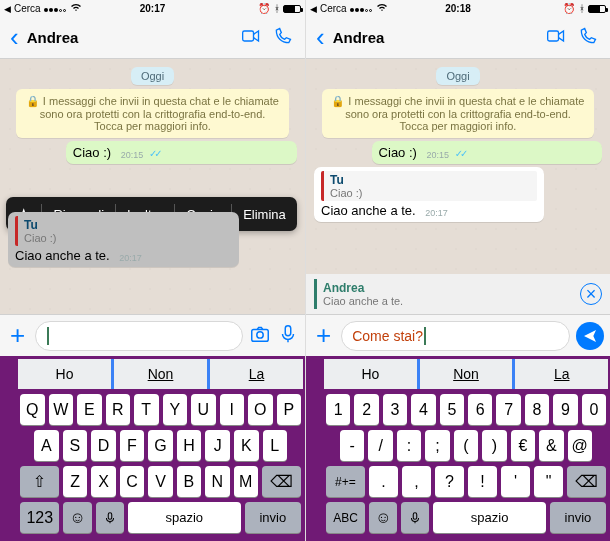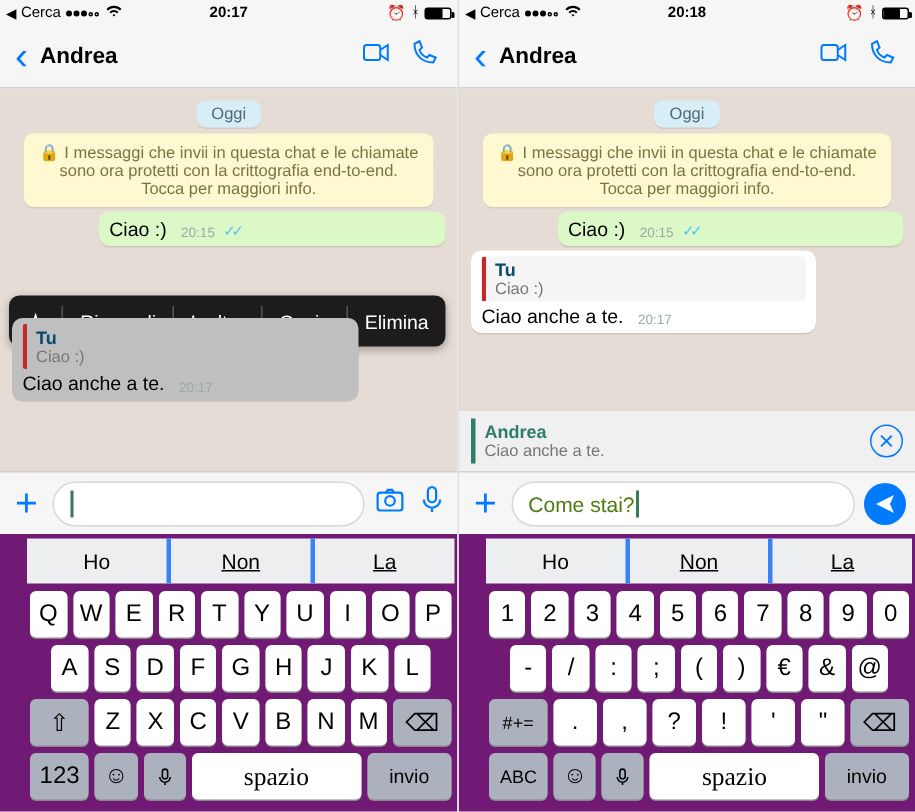--- a/index.html
+++ b/index.html
@@ -48,36 +48,36 @@
   .unread-bar { background:rgba(255,255,255,0.7); text-align:center; font-size:11px; color:#666; padding:4px 0; margin:4px -8px; }
   
   .reply-preview { background:#f0f0f0; padding:5px 8px; display:flex; align-items:center; }
   .reply-preview .box { flex:1; border-left:3px solid #2e7d6b; padding:2px 6px;}
   .reply-preview .who { color:#2e7d6b; font-size:12px; font-weight:600;}
   .reply-preview .what { color:#777; font-size:11px;}
   .reply-preview .close { color:#007aff; font-size:18px; width:22px; height:22px; border:1.5px solid #007aff; border-radius:50%; display:flex; align-items:center; justify-content:center;}
   
   .inputbar { background:#f6f6f6; border-top:1px solid #d0d0d0; padding:5px 6px; display:flex; align-items:center; gap:6px; }
   .plus { color:#007aff; font-size:26px; font-weight:300; padding:0 4px;}
-  .textbox { flex:1; background:#fff; border:1px solid #d8d8d8; border-radius:16px; height:30px; display:flex; align-items:center; padding:0 10px; font-size:14px; color:#4d7c0f;}
+  .textbox { flex:1; background:#fff; border:1px solid #d8d8d8; border-radius:16px; height:30px; display:flex; align-items:center; padding:0 10px; font-size:14px; color:#c2410c;}
   .textbox .caret { display:inline-block; width:2px; height:18px; background:#3b7a57; margin-left:1px;}
   .iicon { color:#007aff; }
   .iicon svg { width:22px; height:22px;}
   .send { width:28px; height:28px; background:#007aff; border-radius:50%; display:flex; align-items:center; justify-content:center;}
   .send svg { width:16px; height:16px; fill:#fff;}
   
   .kb { background:#701a75; padding:3px 2px 3px 18px; }
   .pred { display:flex; background:#eceef0; }
   .pred div { flex:1; text-align:center; font-size:14px; color:#000; padding:7px 0; }
   .pred div + div { border-left:3px solid #3b82f6;text-decoration:underline;}
   .krow { display:flex; gap:4px; margin:5px 2px; }
   .key { flex:1; background:#fff; border-radius:4px; box-shadow:0 1px 0 #888; height:31px; display:flex; align-items:center; justify-content:center; font-size:16px; color:#000;}
   .key.dark { background:#acb2bd; }
   .key.wide { flex:1.4; }
-  .key.sp { flex:4; font-size:17px;font-family:Liberation Serif, serif;}
+  .key.sp { flex:4; font-size:13px;}
   .key.ret { flex:2; font-size:13px; background:#acb2bd;}
 </style>
 </head>
 <body>
 
 <div class="phone">
   <div class="status">
     <div class="left">
       <span style="color:#000;font-size:9px;">◀</span>
       <span>Cerca</span>

